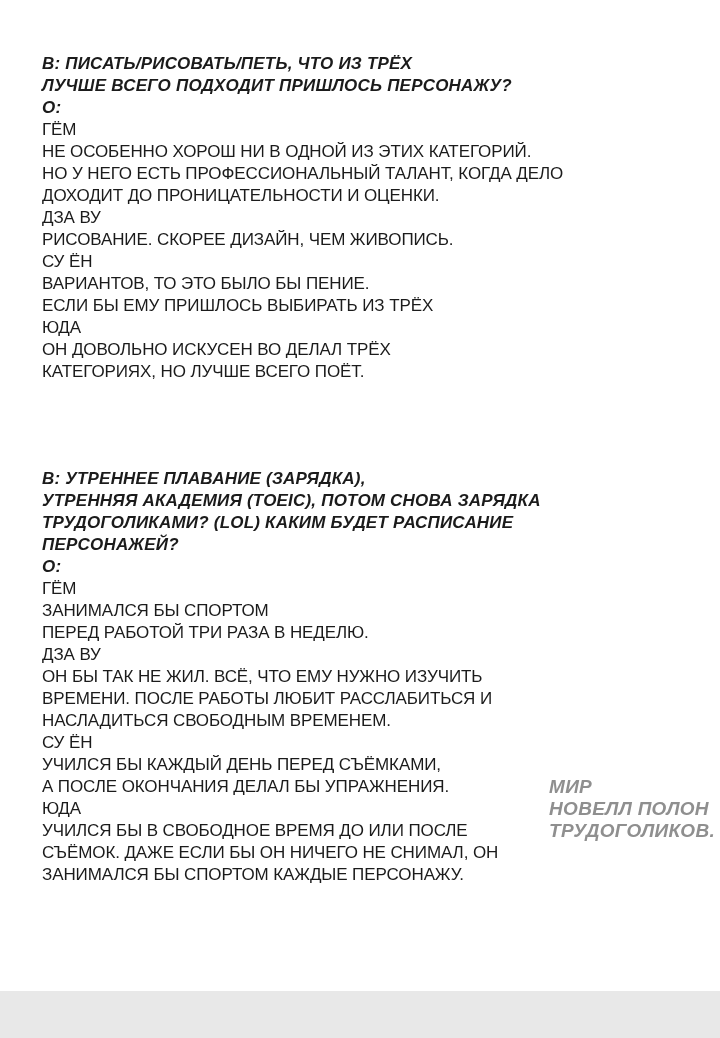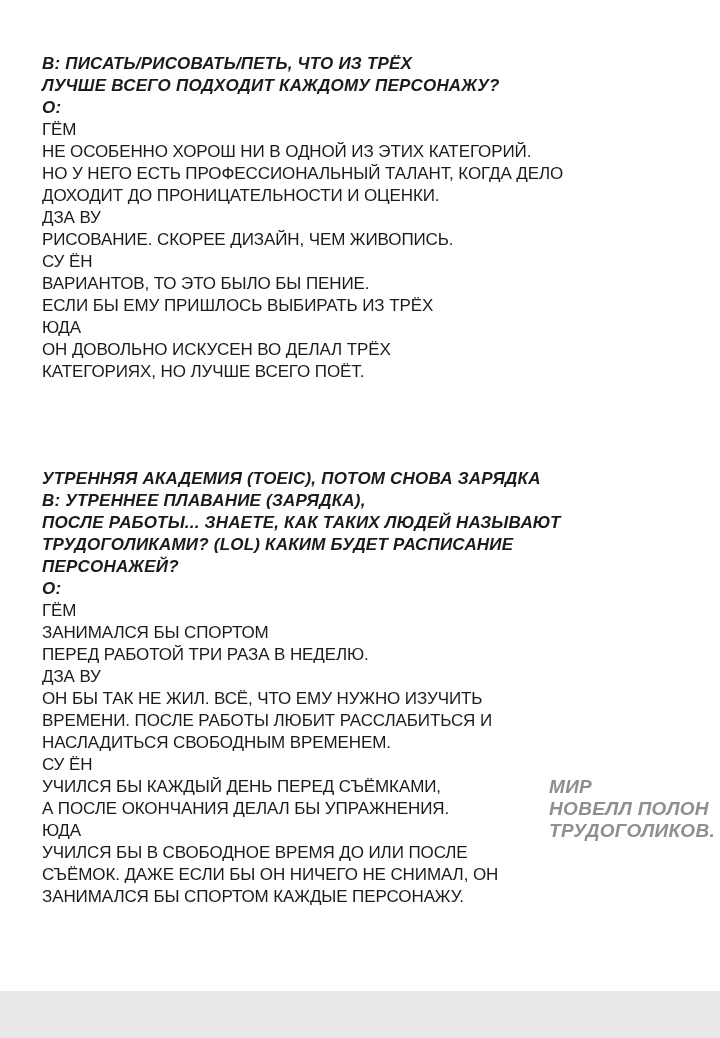--- a/index.html
+++ b/index.html
@@ -54,44 +54,43 @@
     letter-spacing:0.3px;
   }
 </style>
 </head>
 <body>
 
 <div class="page">
 
   <div class="block" style="top:53px">
     <div class="line q">В: ПИСАТЬ/РИСОВАТЬ/ПЕТЬ, ЧТО ИЗ ТРЁХ</div>
-    <div class="line q">ЛУЧШЕ ВСЕГО ПОДХОДИТ КАЖДОМУ ПЕРСОНАЖУ?</div>
+    <div class="line q">ЛУЧШЕ ВСЕГО ПОДХОДИТ ПРИШЛОСЬ ПЕРСОНАЖУ?</div>
     <div class="line q">О:</div>
 
     <div class="line name">ГЁМ</div>
     <div class="line ans">НЕ ОСОБЕННО ХОРОШ НИ В ОДНОЙ ИЗ ЭТИХ КАТЕГОРИЙ.</div>
     <div class="line ans">НО У НЕГО ЕСТЬ ПРОФЕССИОНАЛЬНЫЙ ТАЛАНТ, КОГДА ДЕЛО</div>
     <div class="line ans">ДОХОДИТ ДО ПРОНИЦАТЕЛЬНОСТИ И ОЦЕНКИ.</div>
 
     <div class="line name">ДЗА ВУ</div>
     <div class="line ans">РИСОВАНИЕ. СКОРЕЕ ДИЗАЙН, ЧЕМ ЖИВОПИСЬ.</div>
 
     <div class="line name">СУ ЁН</div>
     <div class="line ans">ВАРИАНТОВ, ТО ЭТО БЫЛО БЫ ПЕНИЕ.</div>
     <div class="line ans">ЕСЛИ БЫ ЕМУ ПРИШЛОСЬ ВЫБИРАТЬ ИЗ ТРЁХ</div>
 
     <div class="line name">ЮДА</div>
     <div class="line ans">ОН ДОВОЛЬНО ИСКУСЕН ВО ДЕЛАЛ ТРЁХ</div>
     <div class="line ans">КАТЕГОРИЯХ, НО ЛУЧШЕ ВСЕГО ПОЁТ.</div>
   </div>
 
   <div class="block" style="top:468px">
+    <div class="line q">В: УТРЕННЕЕ ПЛАВАНИЕ (ЗАРЯДКА),</div>
     <div class="line q">УТРЕННЯЯ АКАДЕМИЯ (TOEIC), ПОТОМ СНОВА ЗАРЯДКА</div>
-    <div class="line q">В: УТРЕННЕЕ ПЛАВАНИЕ (ЗАРЯДКА),</div>
-    <div class="line q">ПОСЛЕ РАБОТЫ... ЗНАЕТЕ, КАК ТАКИХ ЛЮДЕЙ НАЗЫВАЮТ</div>
     <div class="line q">ТРУДОГОЛИКАМИ? (LOL) КАКИМ БУДЕТ РАСПИСАНИЕ</div>
     <div class="line q">ПЕРСОНАЖЕЙ?</div>
     <div class="line q">О:</div>
 
     <div class="line name">ГЁМ</div>
     <div class="line ans">ЗАНИМАЛСЯ БЫ СПОРТОМ</div>
     <div class="line ans">ПЕРЕД РАБОТОЙ ТРИ РАЗА В НЕДЕЛЮ.</div>
 
     <div class="line name">ДЗА ВУ</div>
     <div class="line ans">ОН БЫ ТАК НЕ ЖИЛ. ВСЁ, ЧТО ЕМУ НУЖНО ИЗУЧИТЬ</div>

